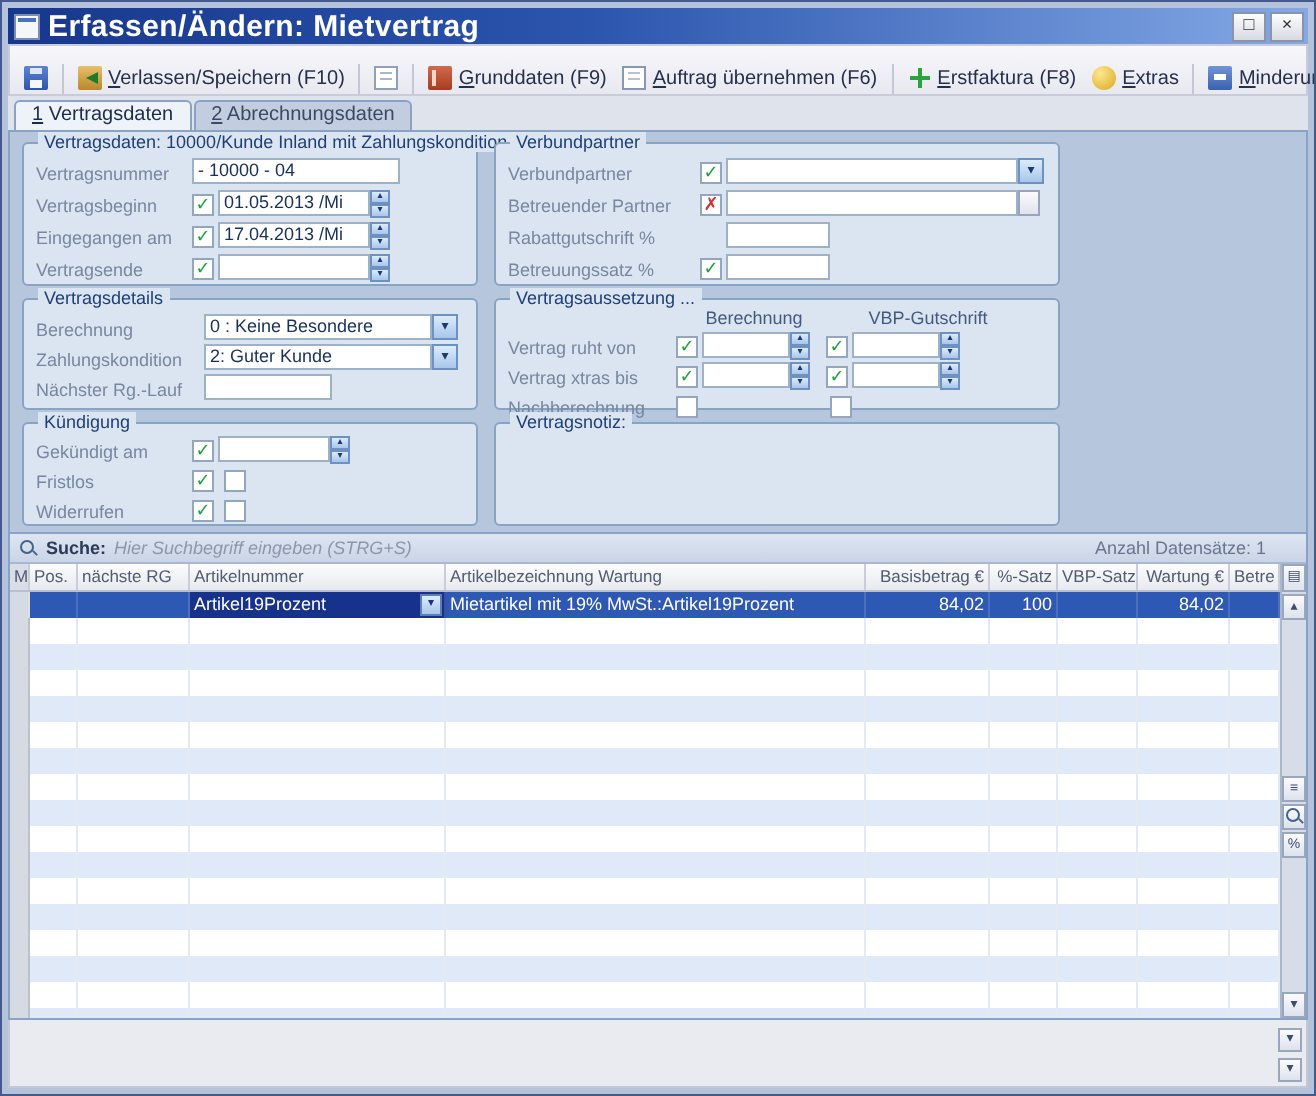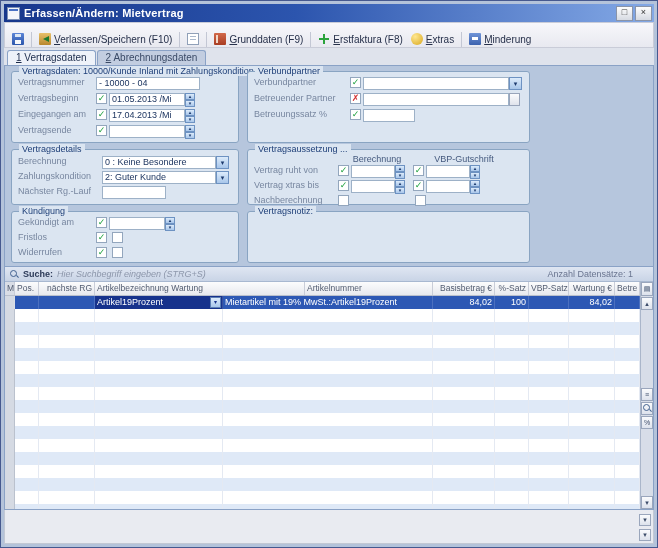--- a/index.html
+++ b/index.html
@@ -3,21 +3,21 @@
 <meta charset="utf-8">
 <style>
   html,body{margin:0;padding:0;background:#9aa7bd;font-family:"Liberation Sans","DejaVu Sans",sans-serif;-webkit-font-smoothing:antialiased;}
   .win{position:relative;width:658px;height:548px;box-sizing:border-box;border:1px solid #46598f;background:#b4c3da;padding:3px;display:flex;flex-direction:column;overflow:hidden;}
   .ac{text-decoration:underline;}
 
   
   .titlebar{height:18px;flex:0 0 18px;display:flex;align-items:center;padding:0 2px;}
   .tb-ic{width:11px;height:11px;background:#f4f6fa;border:1px solid #7a8eb4;margin:0 4px 0 1px;position:relative;flex:0 0 auto;}
   .tb-ic:before{content:"";position:absolute;left:1px;top:1px;right:1px;height:2px;background:#4a72c4;}
-  .tb-title{color:#fff;font-size:11px;font-weight:bold;flex:1;white-space:nowrap;letter-spacing:.2px;}
+  .tb-title{color:#fff;font-size:15px;font-weight:bold;flex:1;white-space:nowrap;letter-spacing:.2px;}
   .tb-btn{width:15px;height:13px;margin-left:2px;background:linear-gradient(#fdfdfd,#d6dae2);border:1px solid #8a94a8;font-size:9px;line-height:11px;text-align:center;color:#333;flex:0 0 auto;}
 
   
   .toolbar{height:24px;flex:0 0 24px;background:linear-gradient(#f7f7fb,#e8e9f0);border:1px solid #c9ccd8;display:flex;align-items:flex-end;padding:0 3px;font-size:10px;color:#26304a;}
   .tbtn{display:flex;align-items:center;gap:3px;padding:2px 4px;white-space:nowrap;border-radius:2px;}
   .tsep{width:1px;height:15px;background:#c3c7d4;margin:0 3px;flex:0 0 auto;}
   .ic{width:12px;height:12px;display:inline-block;position:relative;flex:0 0 auto;}
   .ic-save{background:linear-gradient(#5b84d6,#2c56ac);border-radius:1px;}
   .ic-save:before{content:"";position:absolute;left:3px;top:1px;right:3px;height:3px;background:#dce6f4;}
   .ic-save:after{content:"";position:absolute;left:3px;bottom:1px;right:3px;height:4px;background:#f6f8fb;}
@@ -37,21 +37,21 @@
 
   
   .tabbar{height:17px;flex:0 0 17px;display:flex;align-items:flex-end;padding-left:3px;background:#dfe3ec;}
   .tab{font-size:10px;padding:1px 8px 2px;border:1px solid #8aa2c6;border-bottom:none;border-radius:3px 3px 0 0;background:#c2cde0;color:#3a4a66;margin-right:1px;white-space:nowrap;}
   .tab.active{background:#eef2f9;color:#1c2c4c;position:relative;top:1px;padding-bottom:3px;}
 
   
   .formarea{flex:0 0 202px;background:#b6c6dd;border:1px solid #8aa2c6;position:relative;box-sizing:border-box;}
   .grp{position:absolute;border:1px solid #89a4c2;border-radius:3px;background:#dbe5f1;box-sizing:border-box;}
   .gtitle{position:absolute;top:-6px;left:7px;background:#dbe5f1;padding:0 3px;font-size:9px;color:#1e3f78;white-space:nowrap;}
-  .frow{display:flex;align-items:flex-start;height:15px;margin:1px 4px 0 6px;}
+  .frow{display:flex;align-items:flex-end;height:15px;margin:1px 4px 0 6px;}
   .frow.sm{height:14px;margin-top:1px;}
   .flabel{font-size:9px;color:#7887a0;flex:0 0 auto;white-space:nowrap;}
   .w78{width:78px;}.w96{width:96px;}.w84{width:84px;}
   .ck{width:11px;height:11px;box-sizing:border-box;border:1px solid #93a6bd;background:#fff;font-size:9px;line-height:9px;text-align:center;margin-right:2px;flex:0 0 auto;display:inline-block;}
   .ckg{color:#1ca03c;}
   .ckr{color:#d22f2f;}
   .ckb{color:transparent;}
   .tf{height:13px;box-sizing:border-box;border:1px solid #9db1c7;background:#fff;font-size:9px;line-height:11px;color:#17305c;padding:0 2px;white-space:nowrap;overflow:hidden;display:inline-block;flex:0 0 auto;}
   .df{display:flex;align-items:center;flex:0 0 auto;}
   .spin{width:10px;height:13px;display:flex;flex-direction:column;flex:0 0 auto;}
@@ -115,20 +115,24 @@
     </div>
     <div class="tsep"></div>
     <div class="tbtn">
         <span class="ic ic-doc"></span>
       </div>
     <div class="tsep"></div>
     <div class="tbtn">
       <span class="ic ic-grund"></span>
       <span><span class="ac">G</span><span>runddaten (F9)</span></span>
     </div>
+    <div class="tbtn">
+      <span class="ic ic-auftrag"></span>
+      <span><span class="ac">A</span><span>uftrag übernehmen (F6)</span></span>
+    </div>
     <div class="tsep"></div>
     <div class="tbtn">
       <span class="ic ic-erst"></span>
       <span><span class="ac">E</span><span>rstfaktura (F8)</span></span>
     </div>
     <div class="tbtn">
       <span class="ic ic-extras"></span>
       <span><span class="ac">E</span><span>xtras</span></span>
     </div>
     <div class="tsep"></div>
@@ -194,20 +198,24 @@
         <span class="df">
           <span class="tf" style="width:146px"></span>
           <span class="ddb">▾</span>
         </span>
       </div>
       <div class="frow">
         <span class="flabel w96">Betreuender Partner</span>
         <span class="ck ckr">✗</span>
         <span class="tf" style="width:146px"></span>
         <span class="btn-sm"></span>
+      </div>
+      <div class="frow">
+        <span class="flabel w96">Rabattgutschrift %</span>
+        <span class="tf" style="width:52px;margin-left:13px"></span>
       </div>
       <div class="frow">
         <span class="flabel w96">Betreuungssatz %</span>
         <span class="ck ckg">✓</span>
         <span class="tf" style="width:52px"></span>
       </div>
     </div>
 
     <div class="grp" style="left:6px;top:83px;width:228px;height:56px">
       <span class="gtitle">Vertragsdetails</span>
@@ -317,23 +325,23 @@
   <div class="gridarea">
     <div class="searchrow">
       <span class="mag"></span>
       <span class="s-label">Suche:</span>
       <span class="s-ph">Hier Suchbegriff eingeben (STRG+S)</span>
       <span class="s-count">Anzahl Datensätze: 1</span>
     </div>
     <div class="ghead">
         <div class="hcell mcol" style="width: 10px;">M</div>
         <div class="hcell" style="width: 24px;">Pos.</div>
-        <div class="hcell" style="width: 56px; text-align: right;">nächste RG</div>
+        <div class="hcell" style="width: 56px;">nächste RG</div>
+        <div class="hcell" style="width: 128px;">Artikelnummer</div>
         <div class="hcell" style="width: 210px;">Artikelbezeichnung Wartung</div>
-        <div class="hcell" style="width: 128px;">Artikelnummer</div>
         <div class="hcell r" style="width: 62px;">Basisbetrag €</div>
         <div class="hcell r" style="width: 34px;">%-Satz</div>
         <div class="hcell r" style="width: 40px;">VBP-Satz</div>
         <div class="hcell r" style="width: 46px;">Wartung €</div>
         <div class="hcell" style="width: 25px;">Betre</div>
       </div>
     <div class="gbody">
         <div class="grow sel" style="background: rgb(45, 88, 180);">
           <div class="gcell mcol" style="width: 10px;"></div>
           <div class="gcell" style="width: 24px;"></div>

